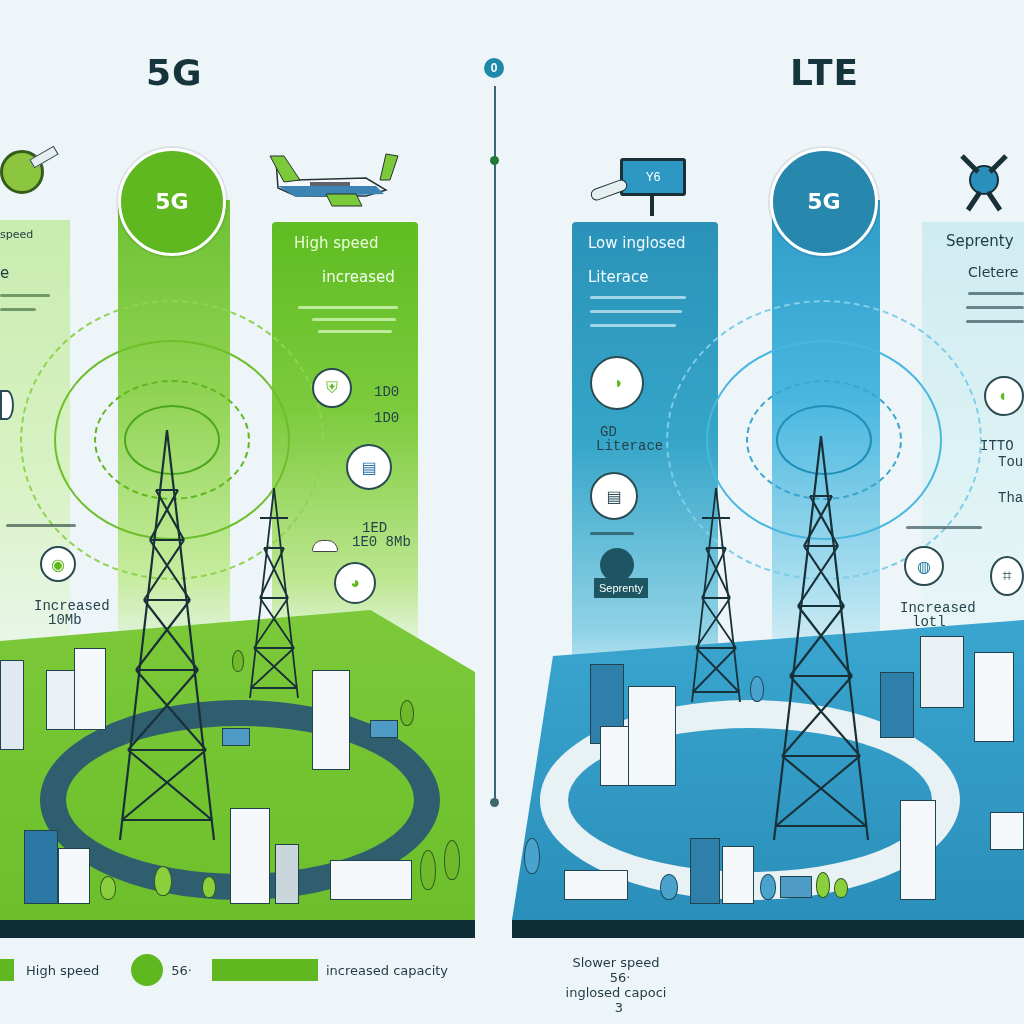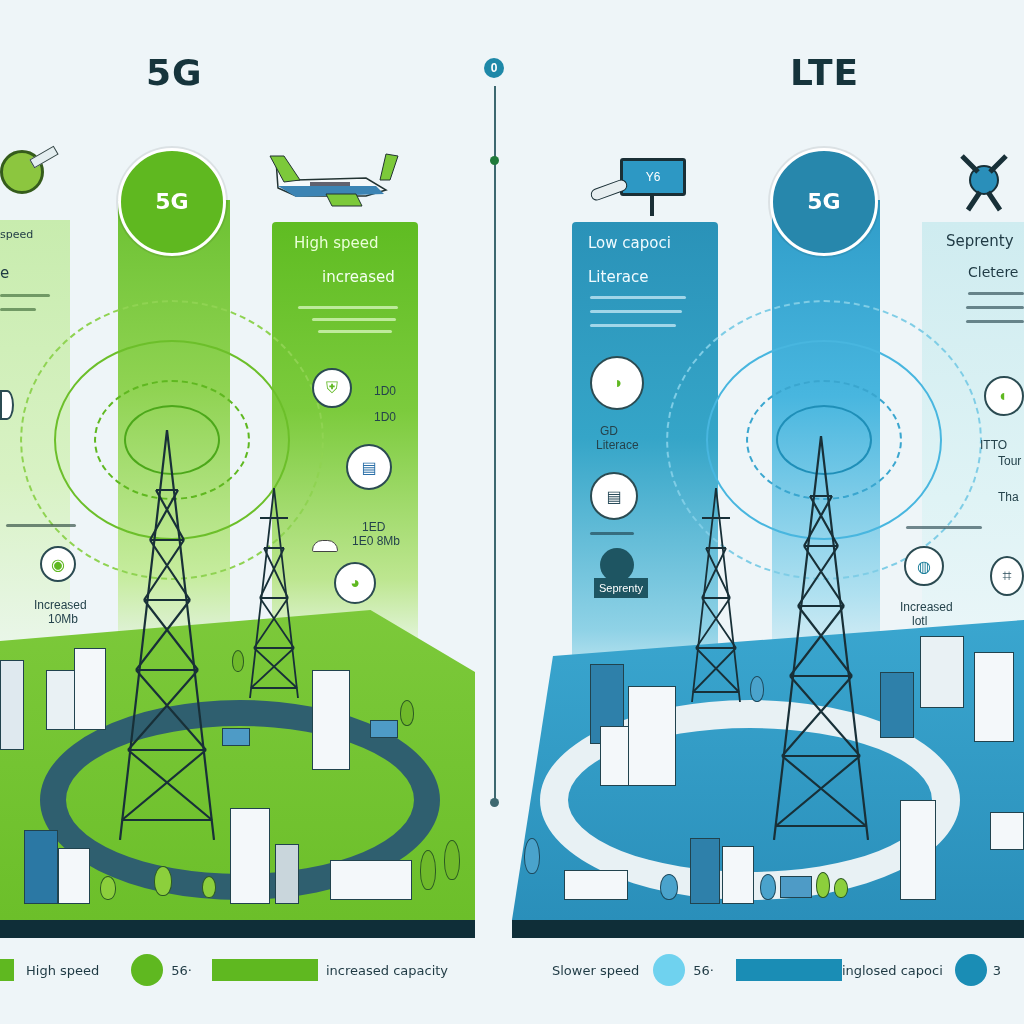--- a/index.html
+++ b/index.html
@@ -108,21 +108,21 @@
   
   .tower { position: absolute; }
   .building { position: absolute; border: 1.5px solid #21434e; }
   .tree { position: absolute; border-radius: 50% 50% 45% 45%; border: 1px solid #2c5a23; }
 
   
   .bubble {
     position: absolute; border-radius: 50%; background: #fff; border: 2px solid #2b4b52;
     display: flex; align-items: center; justify-content: center; font-size: 16px;
   }
-  .small-label { position: absolute; font-size: 12px; color: #25434c; font-family: Liberation Sans, sans-serif; }
+  .small-label { position: absolute; font-size: 14px; color: #25434c; font-family: Liberation Mono, monospace; }
 
   
   .legend { position: absolute; top: 955px; height: 30px; display: flex; align-items: center; }
   .leg-text { font-size: 13px; color: #1f3a44; font-family: "DejaVu Sans", sans-serif; }
   .swatch { height: 22px; }
   .dot { width: 32px; height: 32px; border-radius: 50%; }
 </style>
 </head>
 <body>
 
@@ -237,21 +237,21 @@
 
 <div class="panel card-right-light"></div>
 <div class="card-title t-right-1">Seprenty</div>
 <div class="card-title t-right-2">Cletere</div>
 <div class="squiggle" style="left:968px;top:292px;width:56px;background:#2b4a52"></div>
 <div class="squiggle" style="left:966px;top:306px;width:58px;background:#2b4a52"></div>
 <div class="squiggle" style="left:966px;top:320px;width:58px;background:#2b4a52"></div>
 
 <div class="panel beam-blue"></div>
 <div class="panel card-blue"></div>
-<div class="card-title t-blue-1">Low capoci</div>
+<div class="card-title t-blue-1">Low inglosed</div>
 <div class="card-title t-blue-2">Literace</div>
 <div class="squiggle" style="left:590px;top:296px;width:96px;background:#dff6ff"></div>
 <div class="squiggle" style="left:590px;top:310px;width:92px;background:#dff6ff"></div>
 <div class="squiggle" style="left:590px;top:324px;width:86px;background:#dff6ff"></div>
 
 <div class="ripple" style="left:776px;top:405px;width:96px;height:70px;border-color:#1f8fb8"></div>
 <div class="ripple" style="left:746px;top:380px;width:156px;height:120px;border-color:#3aa6cf;border-style:dashed"></div>
 <div class="ripple" style="left:706px;top:340px;width:236px;height:200px;border-color:#48b6df"></div>
 <div class="ripple" style="left:666px;top:300px;width:316px;height:280px;border-color:#7fcde6;border-style:dashed"></div>
 
@@ -343,21 +343,21 @@
 
 <div class="legend" style="left:0;">
   <div class="swatch" style="width:14px;background:#5fb820"></div>
   <span class="leg-text" style="margin-left:12px">High speed</span>
   <div class="dot" style="margin-left:32px;background:#5fb820"></div>
   <span class="leg-text" style="margin-left:8px">56·</span>
   <div class="swatch" style="margin-left:20px;width:106px;background:#5fb820"></div>
   <span class="leg-text" style="margin-left:8px">increased capacity</span>
 </div>
 
-<div class="legend" style="left:552px;">
+<div class="legend" style="left:552px;flex-direction:column;">
   <span class="leg-text">Slower speed</span>
   <div class="dot" style="margin-left:14px;background:#6fd2ef"></div>
   <span class="leg-text" style="margin-left:8px">56·</span>
   <div class="swatch" style="margin-left:22px;width:106px;background:#1a8db5"></div>
   <span class="leg-text" style="">inglosed capoci</span>
   <div class="dot" style="margin-left:12px;background:#1a8db5"></div>
   <span class="leg-text" style="margin-left:6px">3</span>
 </div>
 
 </body></html>

